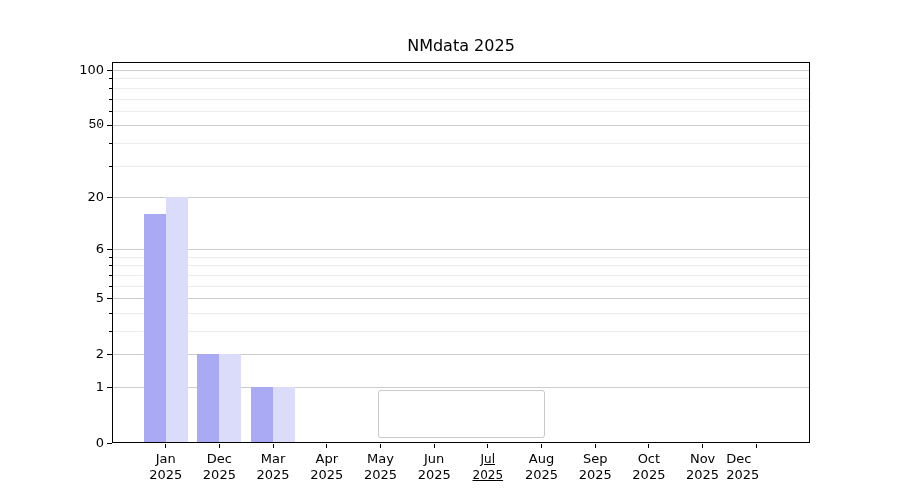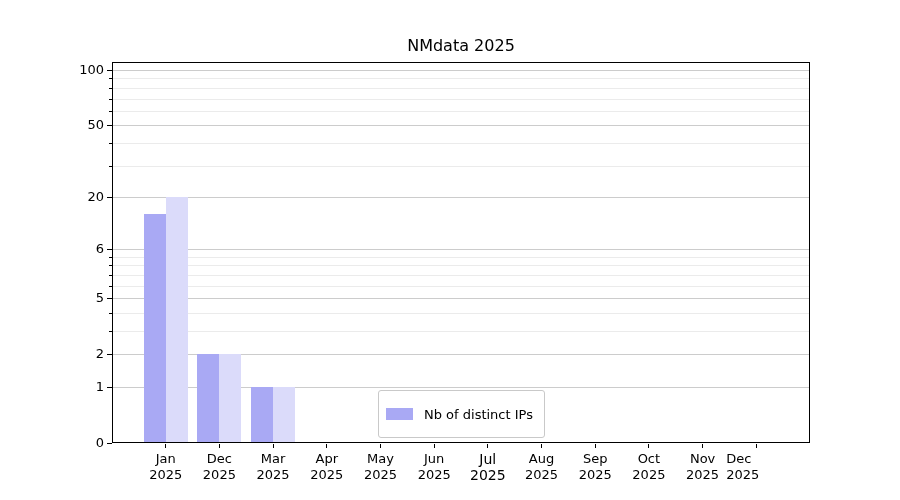--- a/index.html
+++ b/index.html
@@ -58,21 +58,21 @@
       <div style="position: absolute; left: 107px; width: 5px; height: 1px; top: 298.2px; background: rgb(0, 0, 0); z-index: 3;"></div>
       <div style="position: absolute; left: 40px; width: 64px; height: 18px; top: 289.2px; text-align: right; font-size: 13px; line-height: 18px; z-index: 3;">5</div>
       <div style="position: absolute; left: 113px; width: 696px; height: 1px; top: 249.2px; background: rgb(204, 204, 204); z-index: 1;"></div>
       <div style="position: absolute; left: 107px; width: 5px; height: 1px; top: 249.2px; background: rgb(0, 0, 0); z-index: 3;"></div>
       <div style="position: absolute; left: 40px; width: 64px; height: 18px; top: 240.2px; text-align: right; font-size: 13px; line-height: 18px; z-index: 3;">6</div>
       <div style="position: absolute; left: 113px; width: 696px; height: 1px; top: 196.9px; background: rgb(204, 204, 204); z-index: 1;"></div>
       <div style="position: absolute; left: 107px; width: 5px; height: 1px; top: 196.9px; background: rgb(0, 0, 0); z-index: 3;"></div>
       <div style="position: absolute; left: 40px; width: 64px; height: 18px; top: 187.9px; text-align: right; font-size: 13px; line-height: 18px; z-index: 3;">20</div>
       <div style="position: absolute; left: 113px; width: 696px; height: 1px; top: 125.2px; background: rgb(204, 204, 204); z-index: 1;"></div>
       <div style="position: absolute; left: 107px; width: 5px; height: 1px; top: 125.2px; background: rgb(0, 0, 0); z-index: 3;"></div>
-      <div style="position: absolute; left: 40px; width: 64px; height: 18px; top: 116.2px; text-align: right; font-size: 13px; line-height: 18px; z-index: 3;">50</div>
+      <div style="position: absolute; left: 40px; width: 64px; height: 18px; top: 116.2px; text-align: right; font-size: 13px; line-height: 18px; z-index: 3; font-family: Liberation Mono, monospace;">50</div>
       <div style="position: absolute; left: 113px; width: 696px; height: 1px; top: 70px; background: rgb(204, 204, 204); z-index: 1;"></div>
       <div style="position: absolute; left: 107px; width: 5px; height: 1px; top: 70px; background: rgb(0, 0, 0); z-index: 3;"></div>
       <div style="position: absolute; left: 40px; width: 64px; height: 18px; top: 61px; text-align: right; font-size: 13px; line-height: 18px; z-index: 3;">100</div>
       <div style="position: absolute; left: 109px; width: 3px; height: 1px; top: 331px; background: rgb(0, 0, 0); z-index: 3;"></div>
       <div style="position: absolute; left: 109px; width: 3px; height: 1px; top: 312.9px; background: rgb(0, 0, 0); z-index: 3;"></div>
       <div style="position: absolute; left: 109px; width: 3px; height: 1px; top: 285.7px; background: rgb(0, 0, 0); z-index: 3;"></div>
       <div style="position: absolute; left: 109px; width: 3px; height: 1px; top: 274.9px; background: rgb(0, 0, 0); z-index: 3;"></div>
       <div style="position: absolute; left: 109px; width: 3px; height: 1px; top: 265.4px; background: rgb(0, 0, 0); z-index: 3;"></div>
       <div style="position: absolute; left: 109px; width: 3px; height: 1px; top: 256.9px; background: rgb(0, 0, 0); z-index: 3;"></div>
       <div style="position: absolute; left: 109px; width: 3px; height: 1px; top: 165.5px; background: rgb(0, 0, 0); z-index: 3;"></div>
@@ -111,21 +111,21 @@
       <div style="position: absolute; left: 350.5px; top: 451px; width: 60px; text-align: center; font-size: 13px; line-height: 16px; z-index: 3;">
         <div>May</div>
         <div>2025</div>
       </div>
       <div style="position: absolute; left: 433.7px; top: 444px; width: 1px; height: 4px; background: rgb(0, 0, 0); z-index: 3;"></div>
       <div style="position: absolute; left: 404.2px; top: 451px; width: 60px; text-align: center; font-size: 13px; line-height: 16px; z-index: 3;">
         <div>Jun</div>
         <div>2025</div>
       </div>
       <div style="position: absolute; left: 487.3px; top: 444px; width: 1px; height: 4px; background: rgb(0, 0, 0); z-index: 3;"></div>
-      <div style="position: absolute; left: 457.8px; top: 451px; width: 60px; text-align: center; font-size: 14px; line-height: 16px; z-index: 3;">
+      <div style="position: absolute; left: 457.8px; top: 451px; width: 60px; text-align: center; font-size: 12px; line-height: 16px; z-index: 3; text-decoration: underline;">
         <div>Jul</div>
         <div>2025</div>
       </div>
       <div style="position: absolute; left: 541px; top: 444px; width: 1px; height: 4px; background: rgb(0, 0, 0); z-index: 3;"></div>
       <div style="position: absolute; left: 511.5px; top: 451px; width: 60px; text-align: center; font-size: 13px; line-height: 16px; z-index: 3;">
         <div>Aug</div>
         <div>2025</div>
       </div>
       <div style="position: absolute; left: 594.7px; top: 444px; width: 1px; height: 4px; background: rgb(0, 0, 0); z-index: 3;"></div>
       <div style="position: absolute; left: 565.2px; top: 451px; width: 60px; text-align: center; font-size: 13px; line-height: 16px; z-index: 3;">
@@ -145,18 +145,14 @@
       <div style="position: absolute; left: 755.8px; top: 444px; width: 1px; height: 4px; background: rgb(0, 0, 0); z-index: 3;"></div>
       <div style="position: absolute; left: 726.3px; top: 451px; width: 60px; text-align: left; font-size: 13px; line-height: 16px; z-index: 3;">
         <div>Dec</div>
         <div>2025</div>
       </div>
     </div>
 
   <div id="axis-box"></div>
 
   <div id="legend" style="border-color: rgb(201, 201, 201);">
-    <div class="legend-row">
-      <span class="legend-swatch" style="background: rgb(169, 169, 244);"></span>
-      <span class="legend-label">Nb of distinct IPs</span>
-    </div>
   </div>
 </div>
 
 </body></html>

